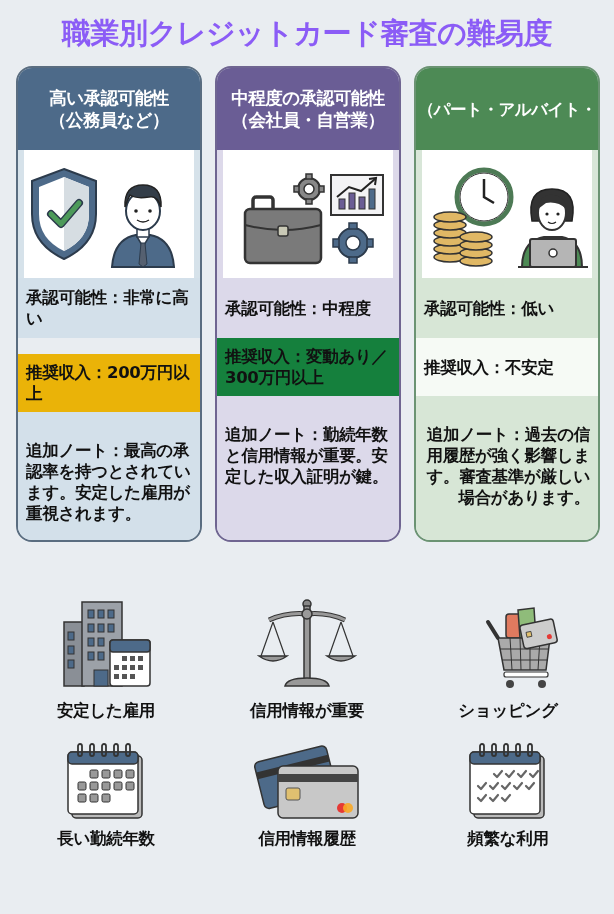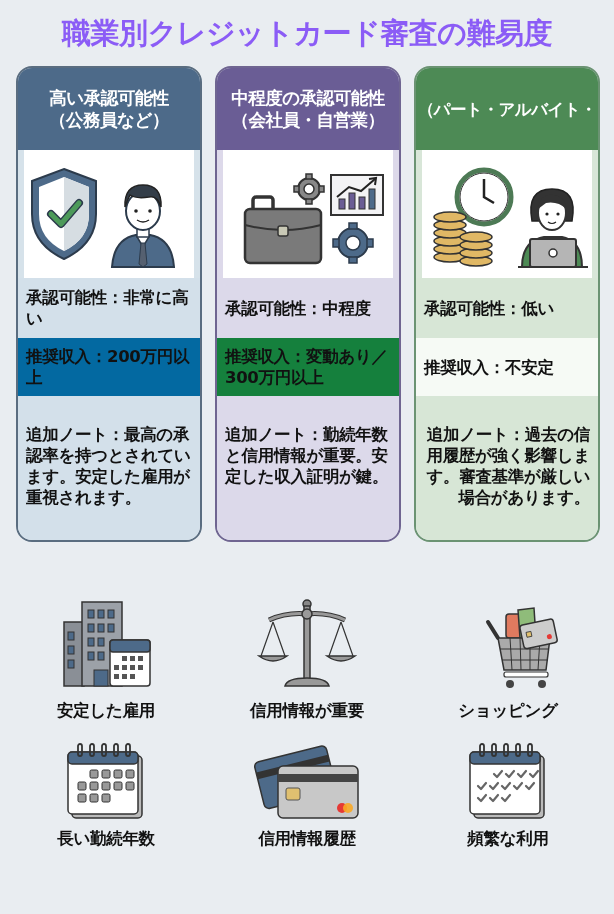--- a/index.html
+++ b/index.html
@@ -35,21 +35,21 @@
     display: flex; align-items: center; letter-spacing: -0.3px;
   }
   .sec-approval { height: 60px; }
   .sec-income { height: 58px; }
   .sec-note { align-items: flex-start; padding-top: 28px; height: 150px; }
 
   .card-blue { left: 16px; border-color: #5a6d80; }
   .card-blue .card-header { background: #4d6a89; }
   .card-blue .card-illus { border-color: #d6e2ea; }
   .card-blue .sec-approval, .card-blue .sec-note { background: #d3e0ea; }
-  .card-blue .sec-income { background: #0369a1; }
+  .card-blue .sec-income { background: #eab308; margin-top: 16px; }
 
   .card-purple { left: 215px; border-color: #6f6591; }
   .card-purple .card-header { background: #6a5d95; }
   .card-purple .card-illus { border-color: #ddd9ea; }
   .card-purple .sec-approval, .card-purple .sec-note { background: #dcd9ea; }
   .card-purple .sec-income { background: #15803d; }
 
   .card-green { left: 414px; border-color: #6b9373; }
   .card-green .card-header { background: #4d8a55; }
   .card-green .card-illus { border-color: #d8e6d8; }

